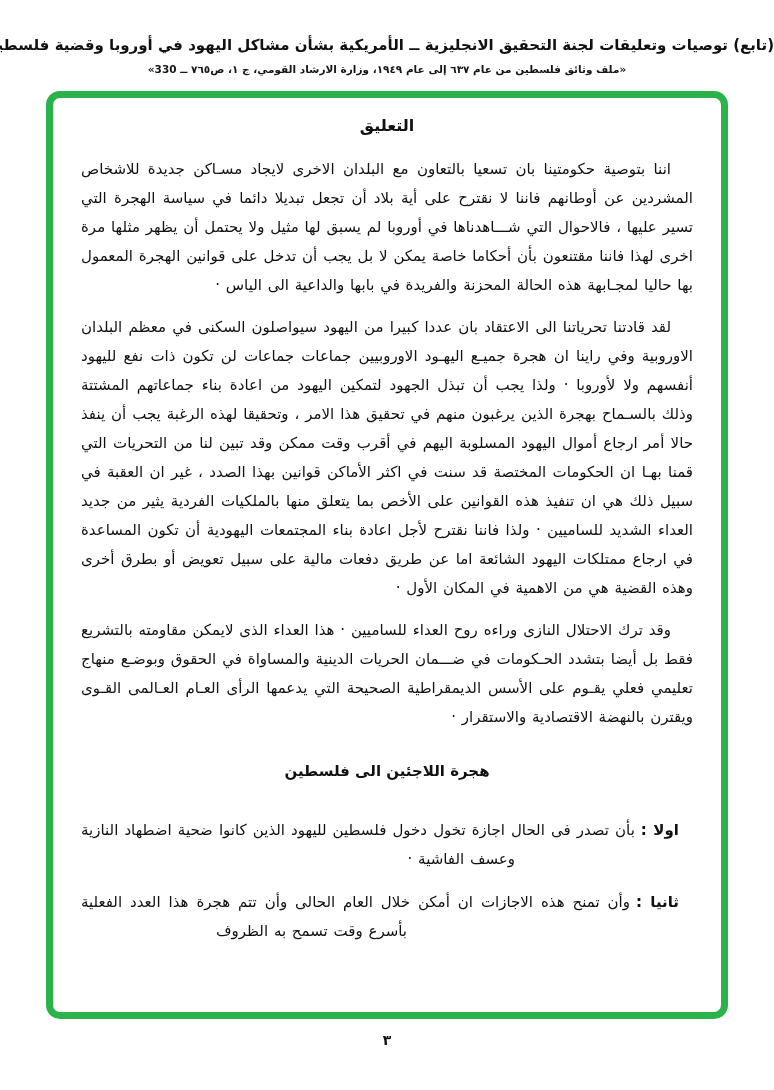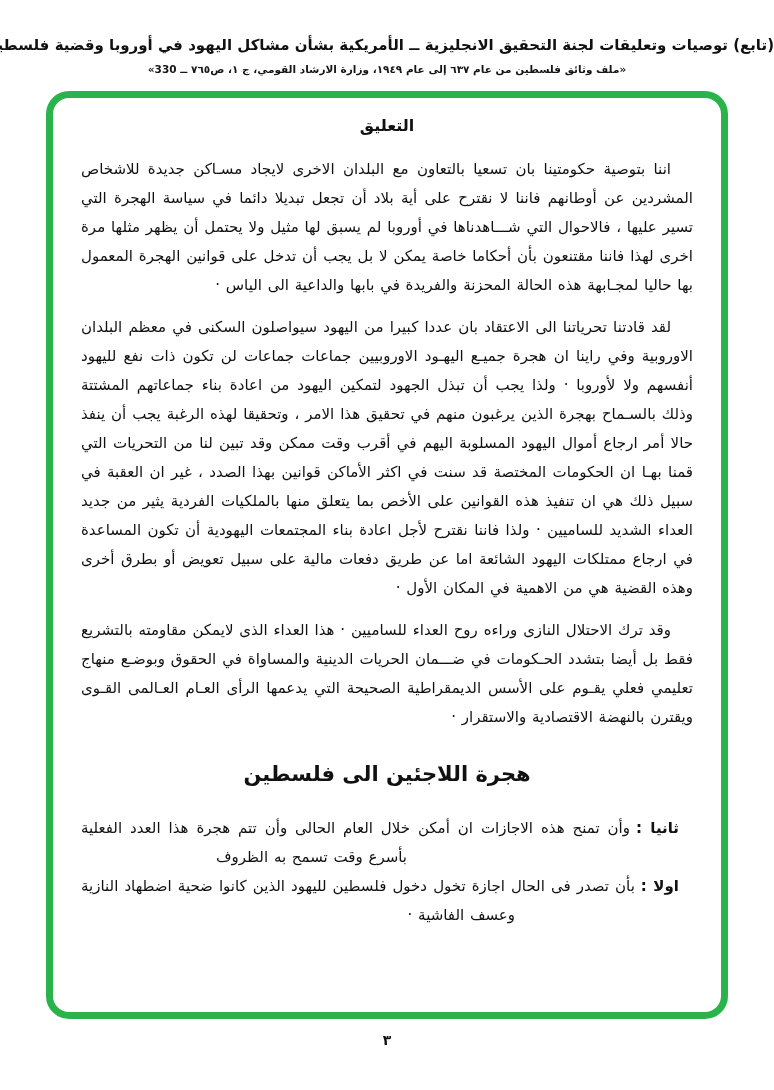--- a/index.html
+++ b/index.html
@@ -13,51 +13,51 @@
   .green-box{
     box-sizing:border-box;width:682px;height:928px;margin:16px auto 0;
     border:7px solid #2bb34b;border-radius:14px;
     padding:8px 28px 0 28px;direction:rtl;overflow:hidden;background:#fff;
   }
   .doc-title{font-size:16px;font-weight:bold;text-align:center;margin:10px 0 20px;}
   .para{
     font-size:15px;line-height:29px;text-align:justify;text-justify:inter-word;
     text-indent:22px;margin:0 0 13px;word-spacing:1px;
   }
-  .section-heading{font-size:21px;font-weight:bold;text-align:center;margin:30px 0 28px;}
+  .section-heading{font-size:15px;font-weight:bold;text-align:center;margin:30px 0 36px;}
   .item{margin-bottom:14px;}
   .item .item-label{font-weight:bold;margin-left:6px;}
   .item-first{padding-left:0;padding-right:178px;text-indent:-164px;}
   .item-second{padding-right:286px;text-indent:-272px;margin-bottom:0;}
   .page-footer{text-align:center;margin-top:11px;}
   .page-number{font-size:14px;font-weight:bold;display:inline-block;}
 </style>
 </head>
 <body>
 
 <div class="page">
 
   <header class="hdr">
     <div class="hdr-line1">(تابع) توصيات وتعليقات لجنة التحقيق الانجليزية ــ الأمريكية بشأن مشاكل اليهود في أوروبا وقضية فلسطين ١٩٤٦</div>
     <div class="hdr-line2">«ملف وثائق فلسطين من عام ٦٣٧ إلى عام ١٩٤٩، وزارة الارشاد القومي، ج ١، ص٧٦٥ ــ 330»</div>
   </header>
 
-  <div class="green-box" style="border-color: rgb(43, 179, 75); border-radius: 23px;">
+  <div class="green-box" style="border-color: rgb(43, 179, 75);">
 
     <h2 class="doc-title">التعليق</h2>
 
     <p class="para">اننا بتوصية حكومتينا بان تسعيا بالتعاون مع البلدان الاخرى لايجاد مسـاكن جديدة للاشخاص المشردين عن أوطانهم فاننا لا نقترح على أية بلاد أن تجعل تبديلا دائما في سياسة الهجرة التي تسير عليها ، فالاحوال التي شـــاهدناها في أوروبا لم يسبق لها مثيل ولا يحتمل أن يظهر مثلها مرة اخرى لهذا فاننا مقتنعون بأن أحكاما خاصة يمكن لا بل يجب أن تدخل على قوانين الهجرة المعمول بها حاليا لمجـابهة هذه الحالة المحزنة والفريدة في بابها والداعية الى الياس ·</p>
     <p class="para">لقد قادتنا تحرياتنا الى الاعتقاد بان عددا كبيرا من اليهود سيواصلون السكنى في معظم البلدان الاوروبية وفي راينا ان هجرة جميـع اليهـود الاوروبيين جماعات جماعات لن تكون ذات نفع لليهود أنفسهم ولا لأوروبا · ولذا يجب أن تبذل الجهود لتمكين اليهود من اعادة بناء جماعاتهم المشتتة وذلك بالسـماح بهجرة الذين يرغبون منهم في تحقيق هذا الامر ، وتحقيقا لهذه الرغبة يجب أن ينفذ حالا أمر ارجاع أموال اليهود المسلوبة اليهم في أقرب وقت ممكن وقد تبين لنا من التحريات التي قمنا بهـا ان الحكومات المختصة قد سنت في اكثر الأماكن قوانين بهذا الصدد ، غير ان العقبة في سبيل ذلك هي ان تنفيذ هذه القوانين على الأخص بما يتعلق منها بالملكيات الفردية يثير من جديد العداء الشديد للساميين · ولذا فاننا نقترح لأجل اعادة بناء المجتمعات اليهودية أن تكون المساعدة في ارجاع ممتلكات اليهود الشائعة اما عن طريق دفعات مالية على سبيل تعويض أو بطرق أخرى وهذه القضية هي من الاهمية في المكان الأول ·</p>
     <p class="para">وقد ترك الاحتلال النازى وراءه روح العداء للساميين · هذا العداء الذى لايمكن مقاومته بالتشريع فقط بل أيضا بتشدد الحـكومات في ضـــمان الحريات الدينية والمساواة في الحقوق وبوضـع منهاج تعليمي فعلي يقـوم على الأسس الديمقراطية الصحيحة التي يدعمها الرأى العـام العـالمى القـوى ويقترن بالنهضة الاقتصادية والاستقرار ·</p>
 
     <h2 class="section-heading">هجرة اللاجئين الى فلسطين</h2>
 
+    <p class="para item item-first"><span class="item-label">اولا :</span><span>بأن تصدر فى الحال اجازة تخول دخول فلسطين لليهود الذين كانوا ضحية اضطهاد النازية وعسف الفاشية ·</span></p>
+
     <p class="para item item-second"><span class="item-label">ثانيا :</span><span>وأن تمنح هذه الاجازات ان أمكن خلال العام الحالى وأن تتم هجرة هذا العدد الفعلية بأسرع وقت تسمح به الظروف</span></p>
-
-    <p class="para item item-first"><span class="item-label">اولا :</span><span>بأن تصدر فى الحال اجازة تخول دخول فلسطين لليهود الذين كانوا ضحية اضطهاد النازية وعسف الفاشية ·</span></p>
 
   </div>
 
   <footer class="page-footer">
     <span class="page-number">٣</span>
   </footer>
 
 </div>
 
 </body></html>

